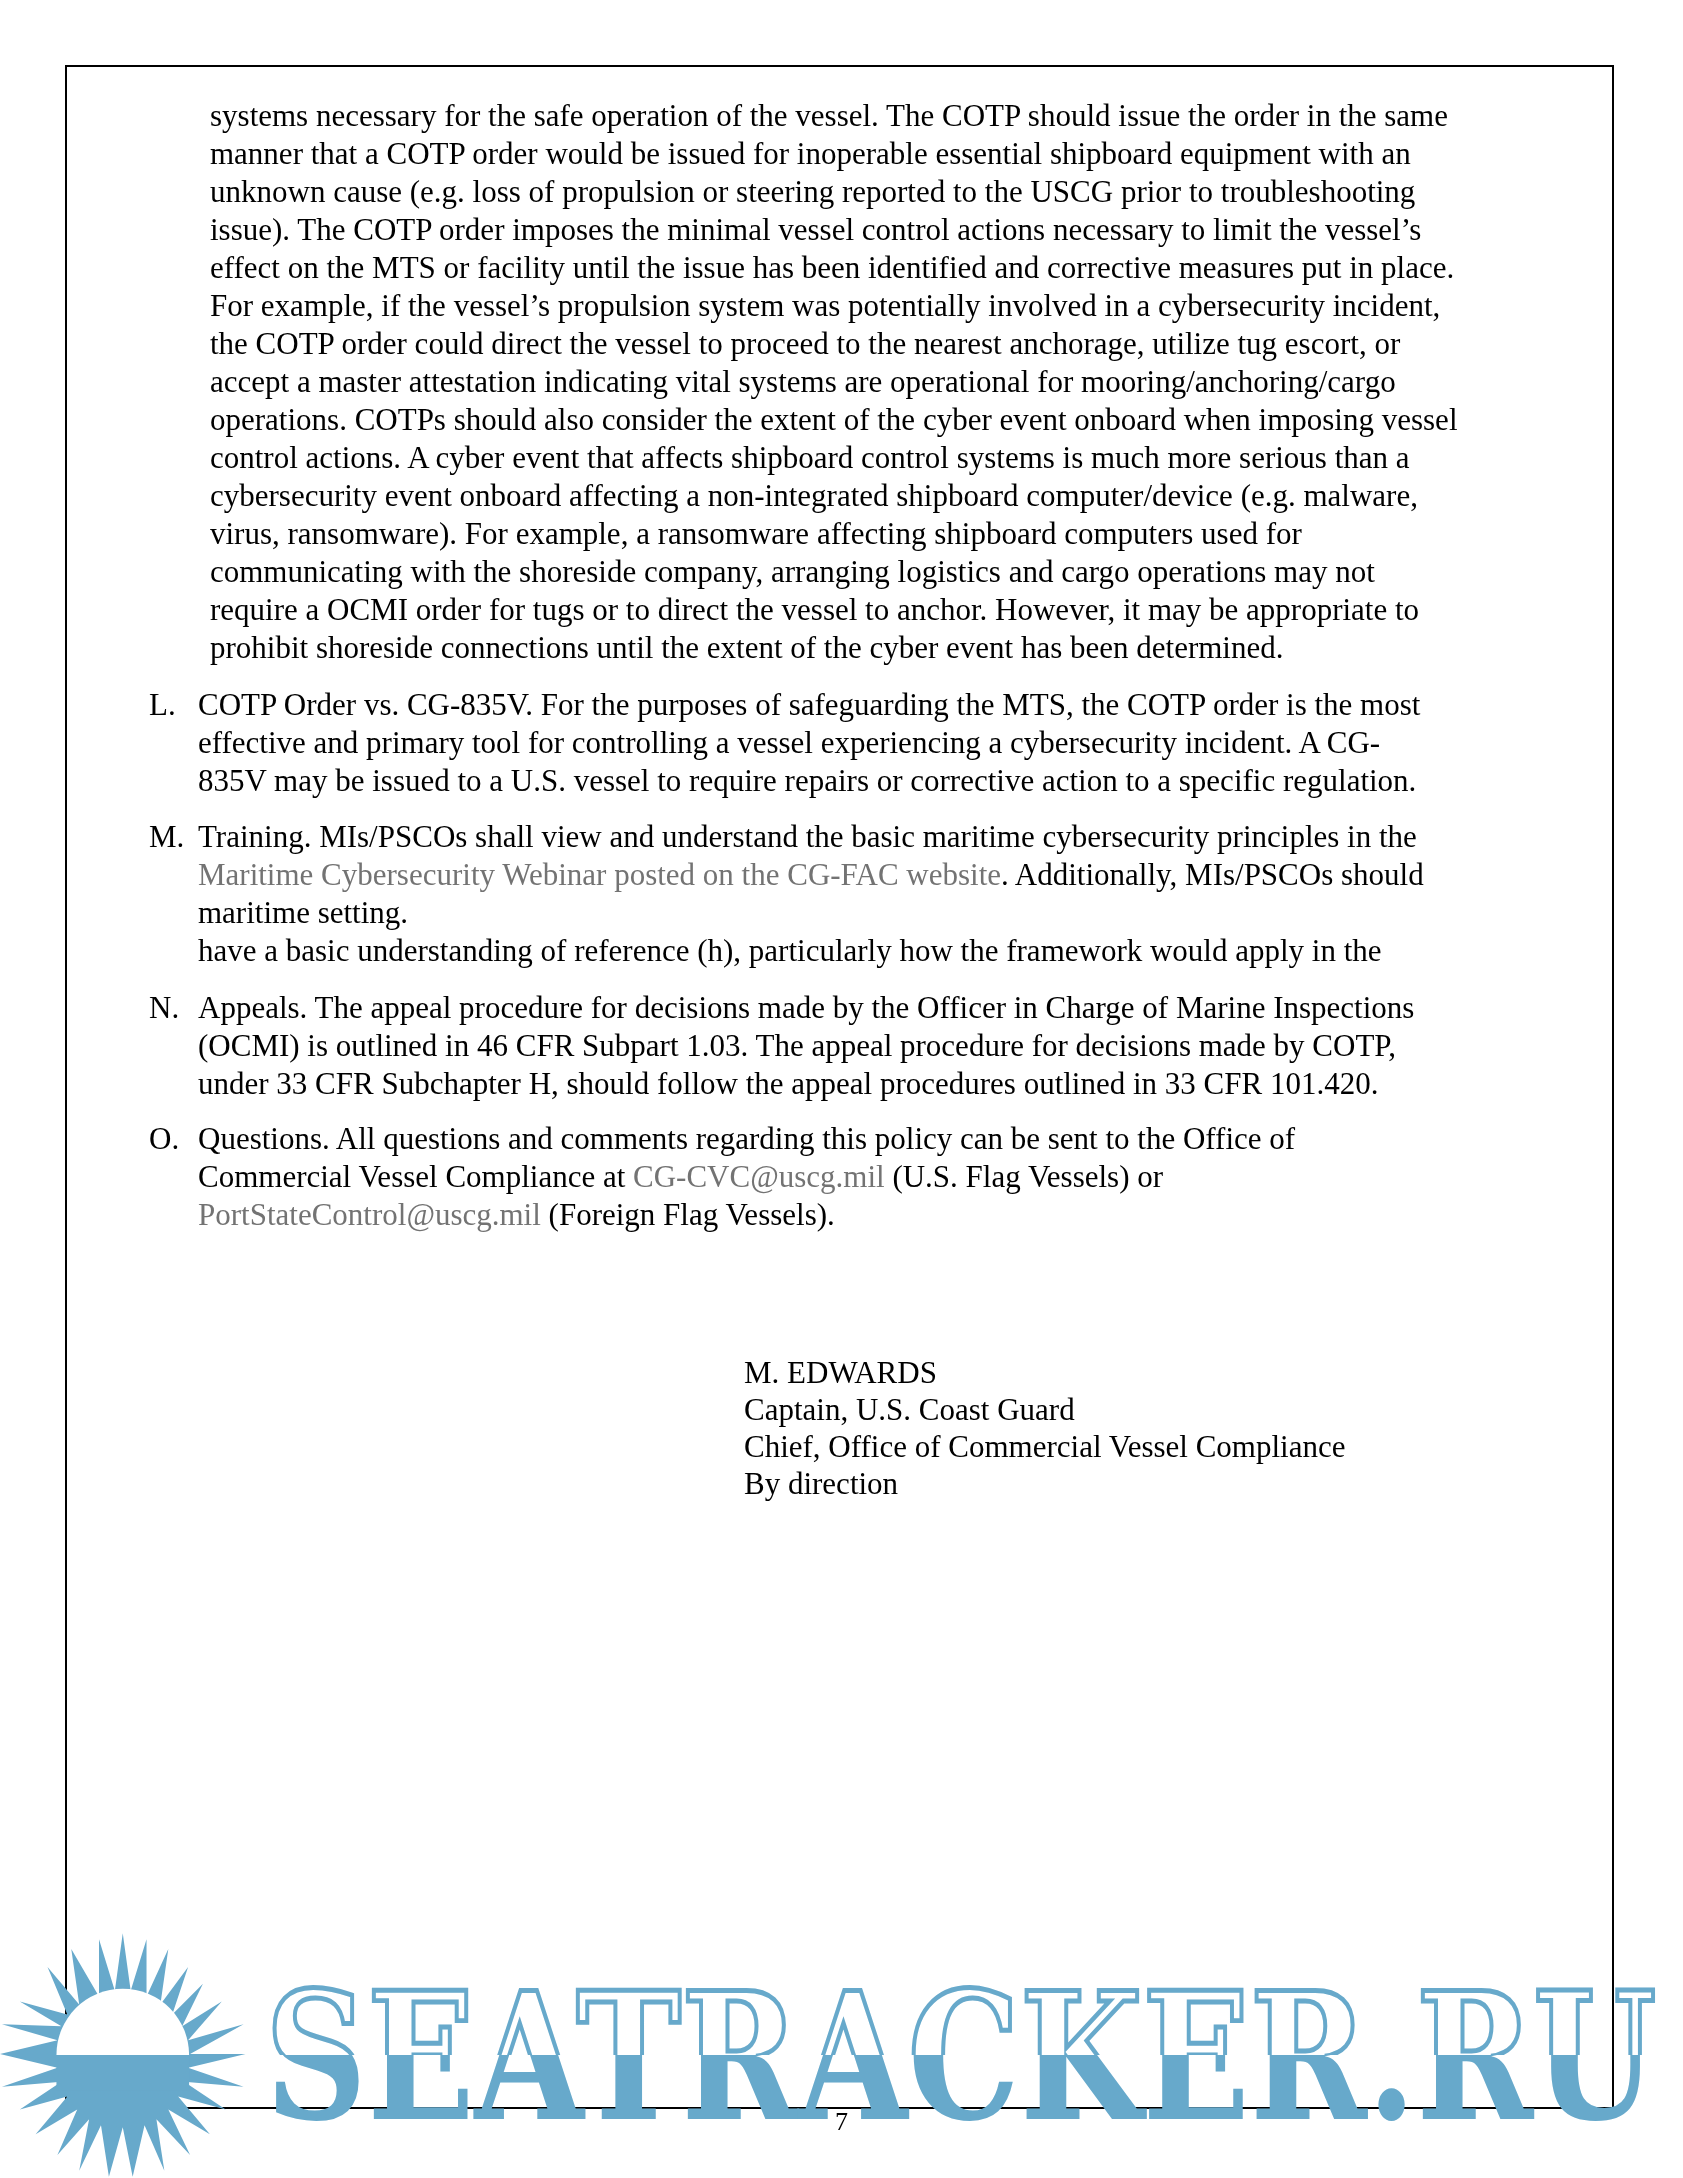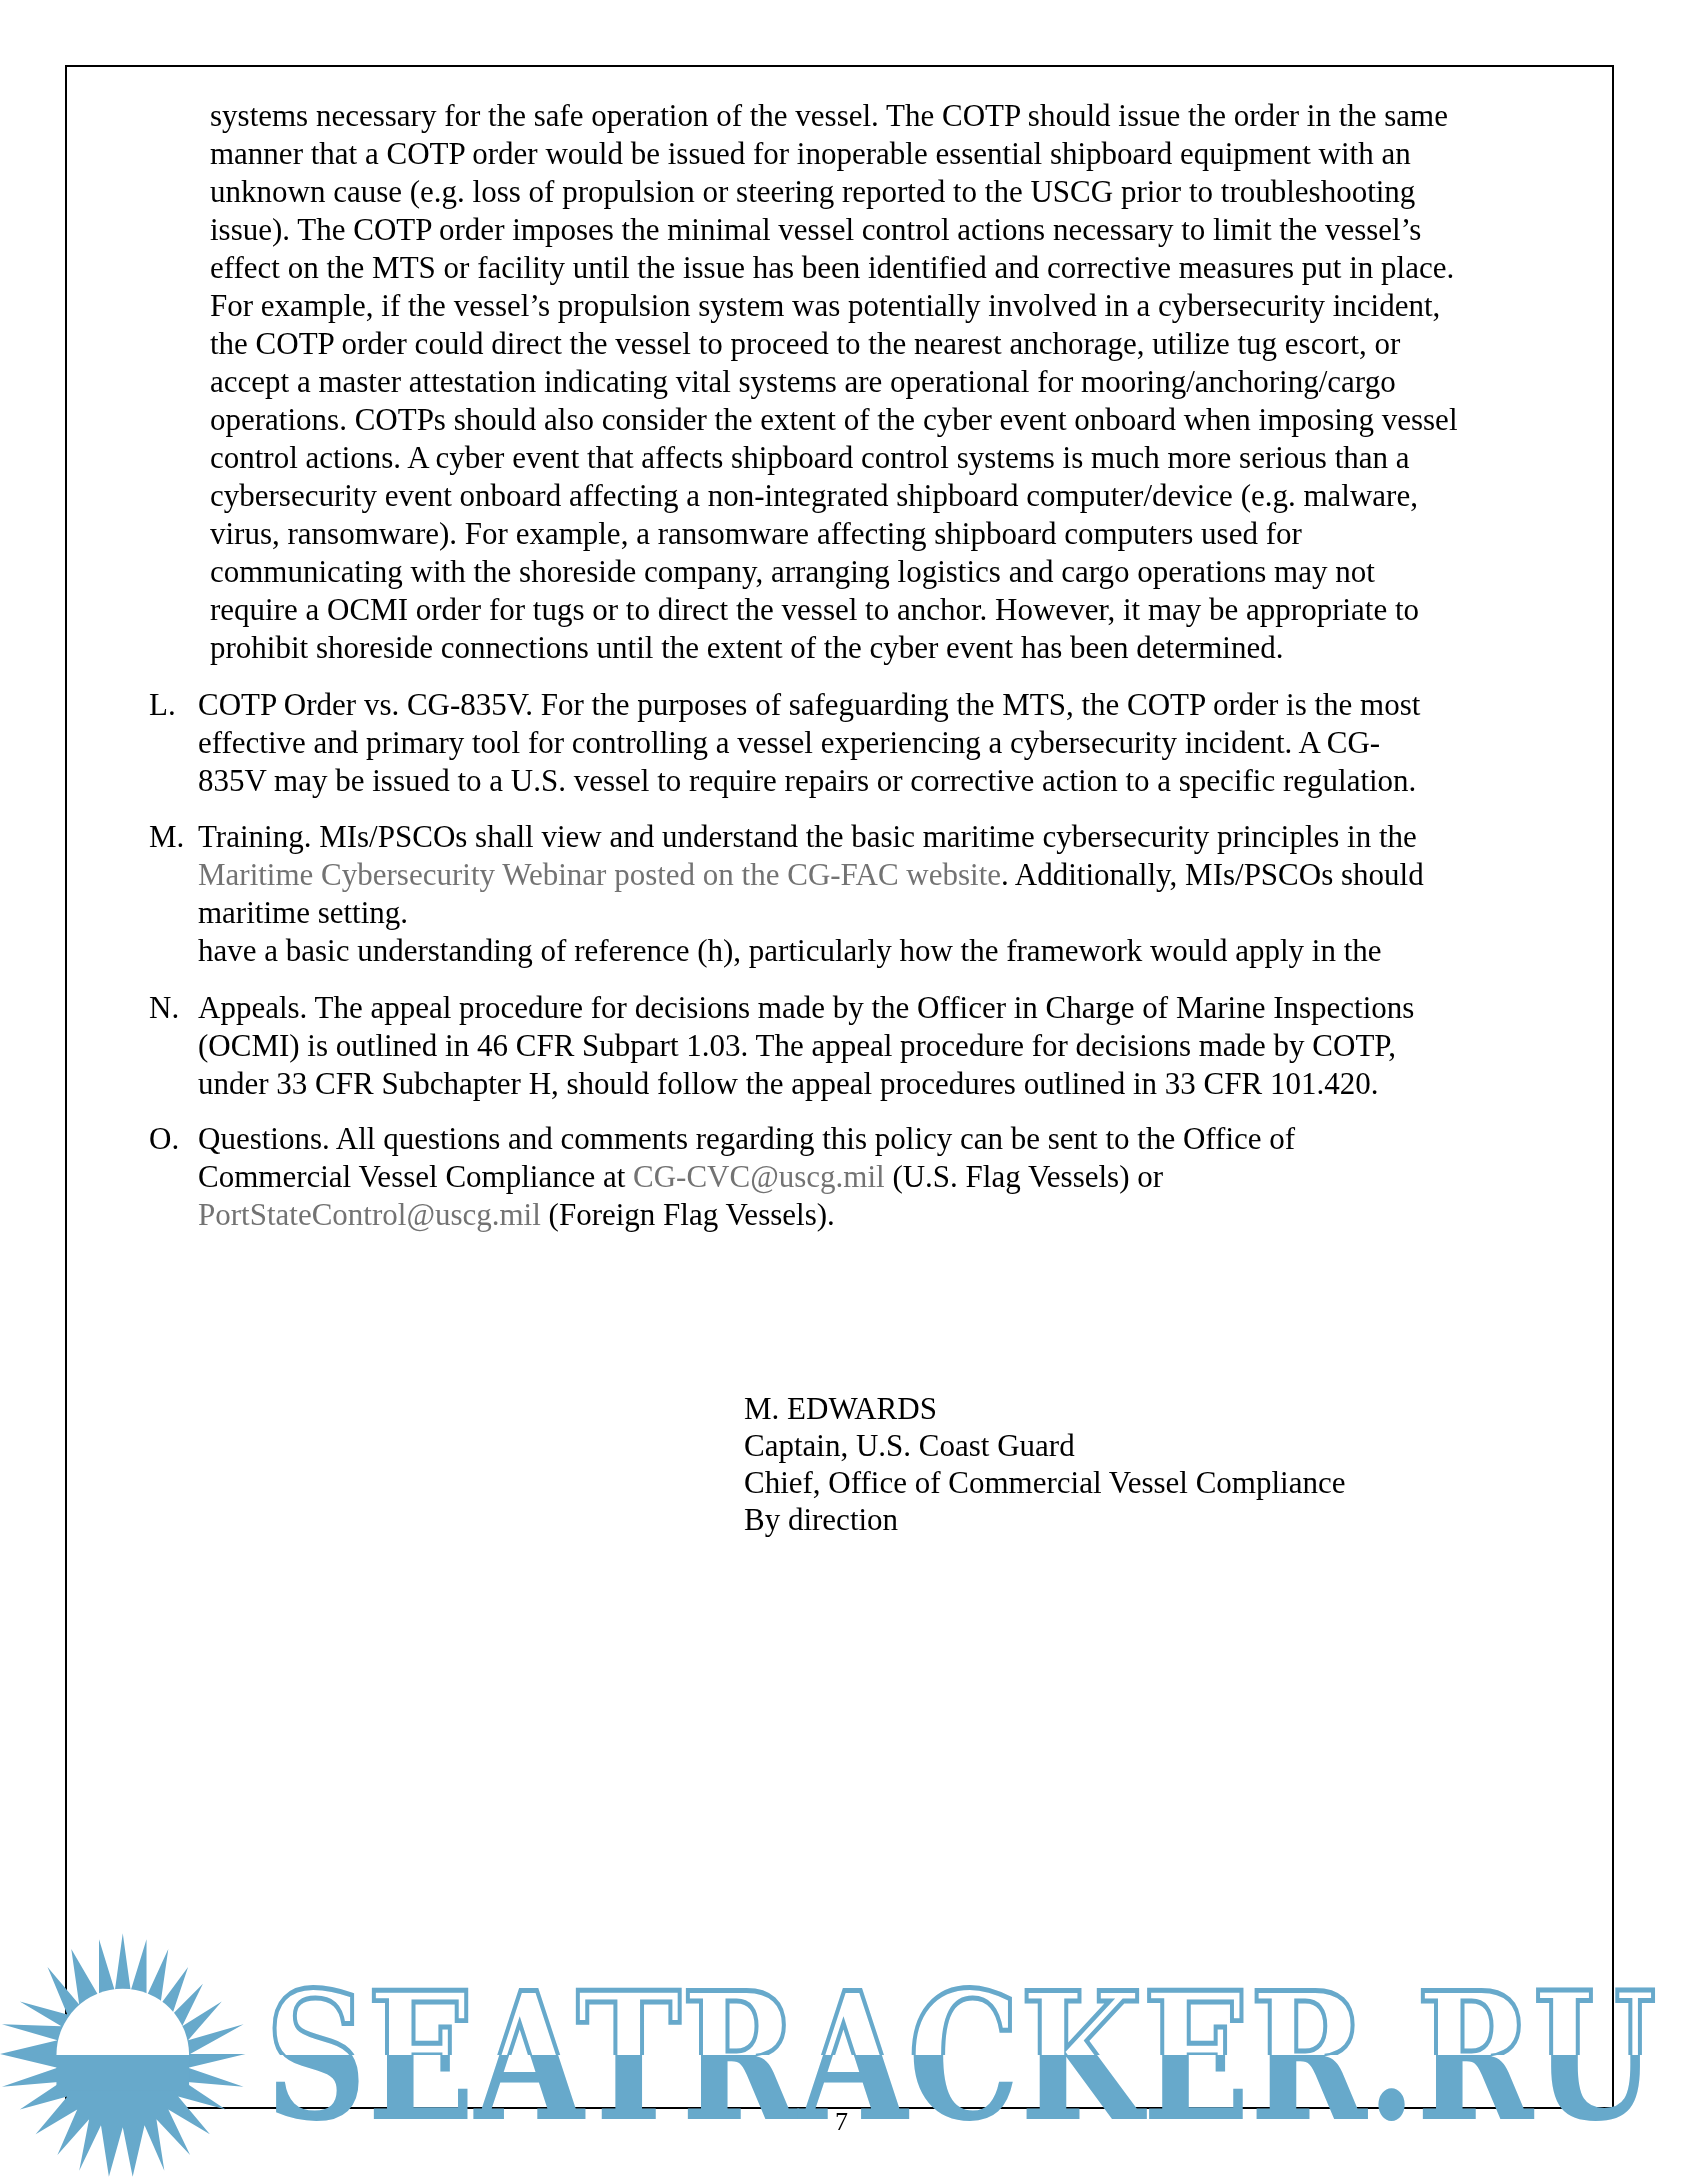--- a/index.html
+++ b/index.html
@@ -48,21 +48,21 @@
     }
     .link {
       color: #737373;
       text-underline-offset: 3px;
       text-decoration-thickness: 2px;
       cursor: pointer;
     }
     .sig {
       position: absolute;
       left: 744px;
-      top: 1390px;
+      top: 1354px;
     }
     .sig .line {
       padding-left: 0;
       height: 37px;
       line-height: 37px;
     }
     .page-number {
       position: absolute;
       left: 0;
       width: 1683px;

